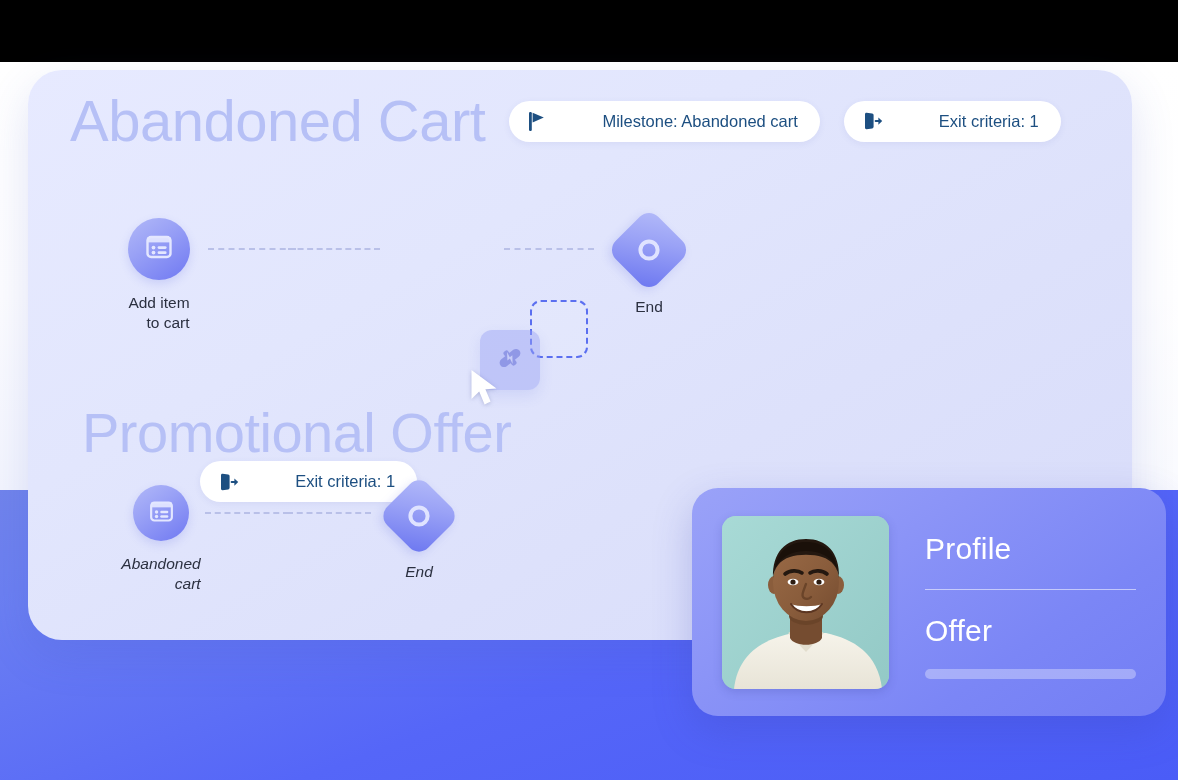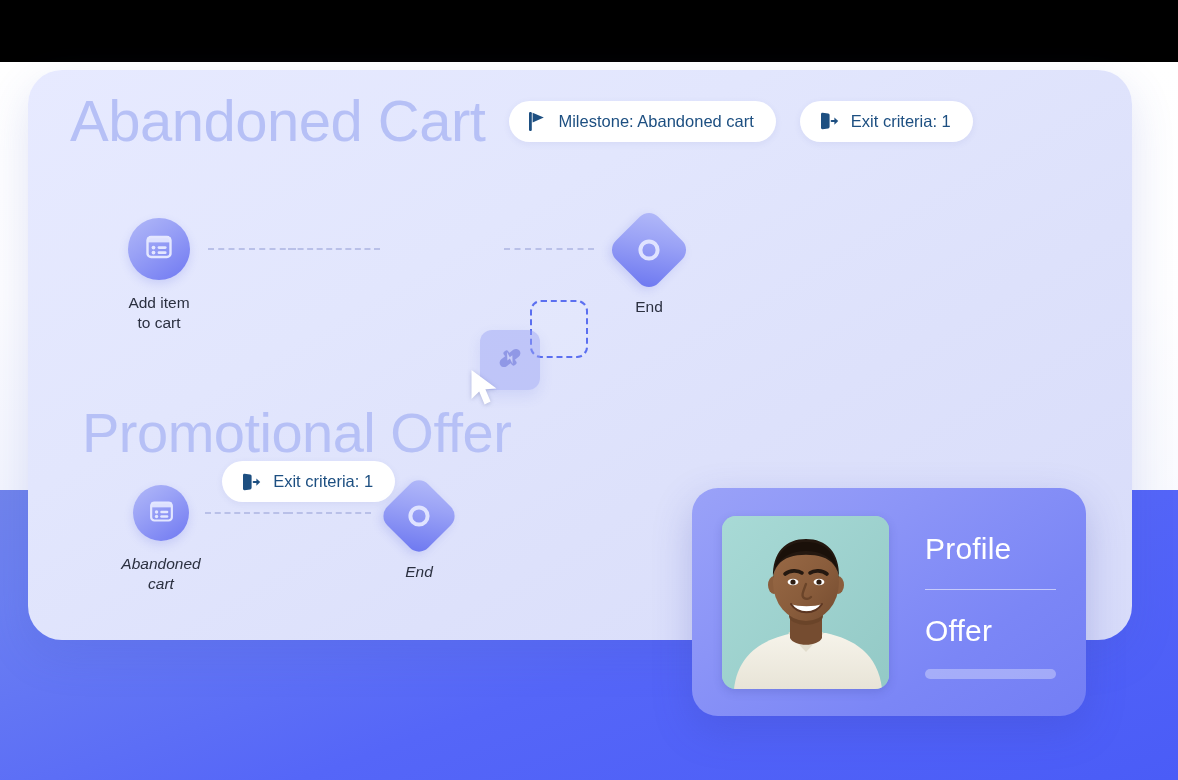--- a/index.html
+++ b/index.html
@@ -79,20 +79,21 @@
     border-radius: 22px;
     padding: 11px 22px 11px 20px;
     margin-left: 24px;
     box-shadow: 0 2px 7px rgba(60,80,170,0.08);
     white-space: nowrap;
   }
   .pill-label {
     font-size: 16.5px;
     color: #1d4f81;
     font-weight: 400;
+    margin-left: 44px;
   }
   .pill svg { display: block; flex: none; }
 
   
   .flow {
     position: absolute;
     display: flex;
     align-items: flex-start;
   }
   .flow.row1 { left: 76px; top: 148px; }
@@ -141,21 +142,21 @@
     box-shadow: 0 4px 10px rgba(90,100,220,0.18);
     margin-top: 2px;
   }
   .diamond-inner { transform: rotate(-45deg); display: flex; }
 
   .node-label {
     margin-top: 13px;
     font-size: 15.5px;
     line-height: 1.32;
     color: #2b3040;
-    text-align: center;
+    text-align: right;
     white-space: pre-line;
   }
   .node-label.tight { margin-top: 17px; }
 
   
   .conn {
     height: 2px;
     margin-top: 30px;
     border-top: 2px dashed #b9c0e8;
     flex: none;
@@ -192,21 +193,21 @@
     position: absolute;
     left: 441px; top: 298px;
     width: 34px; height: 40px;
     filter: drop-shadow(0 1px 2px rgba(40,50,120,0.25));
   }
 
   
   .profile-card {
     position: absolute;
     left: 692px; top: 488px;
-    width: 394px; height: 228px;
+    width: 474px; height: 228px;
     background: linear-gradient(145deg, #9aa2f8 0%, #8b94f7 35%, #7b86f6 70%, #737ef5 100%);
     border-radius: 26px;
     box-shadow: 0 14px 38px rgba(60,70,180,0.26);
     display: flex;
     align-items: center;
     padding: 27px 30px;
     gap: 36px;
     overflow: hidden;
   }
 

